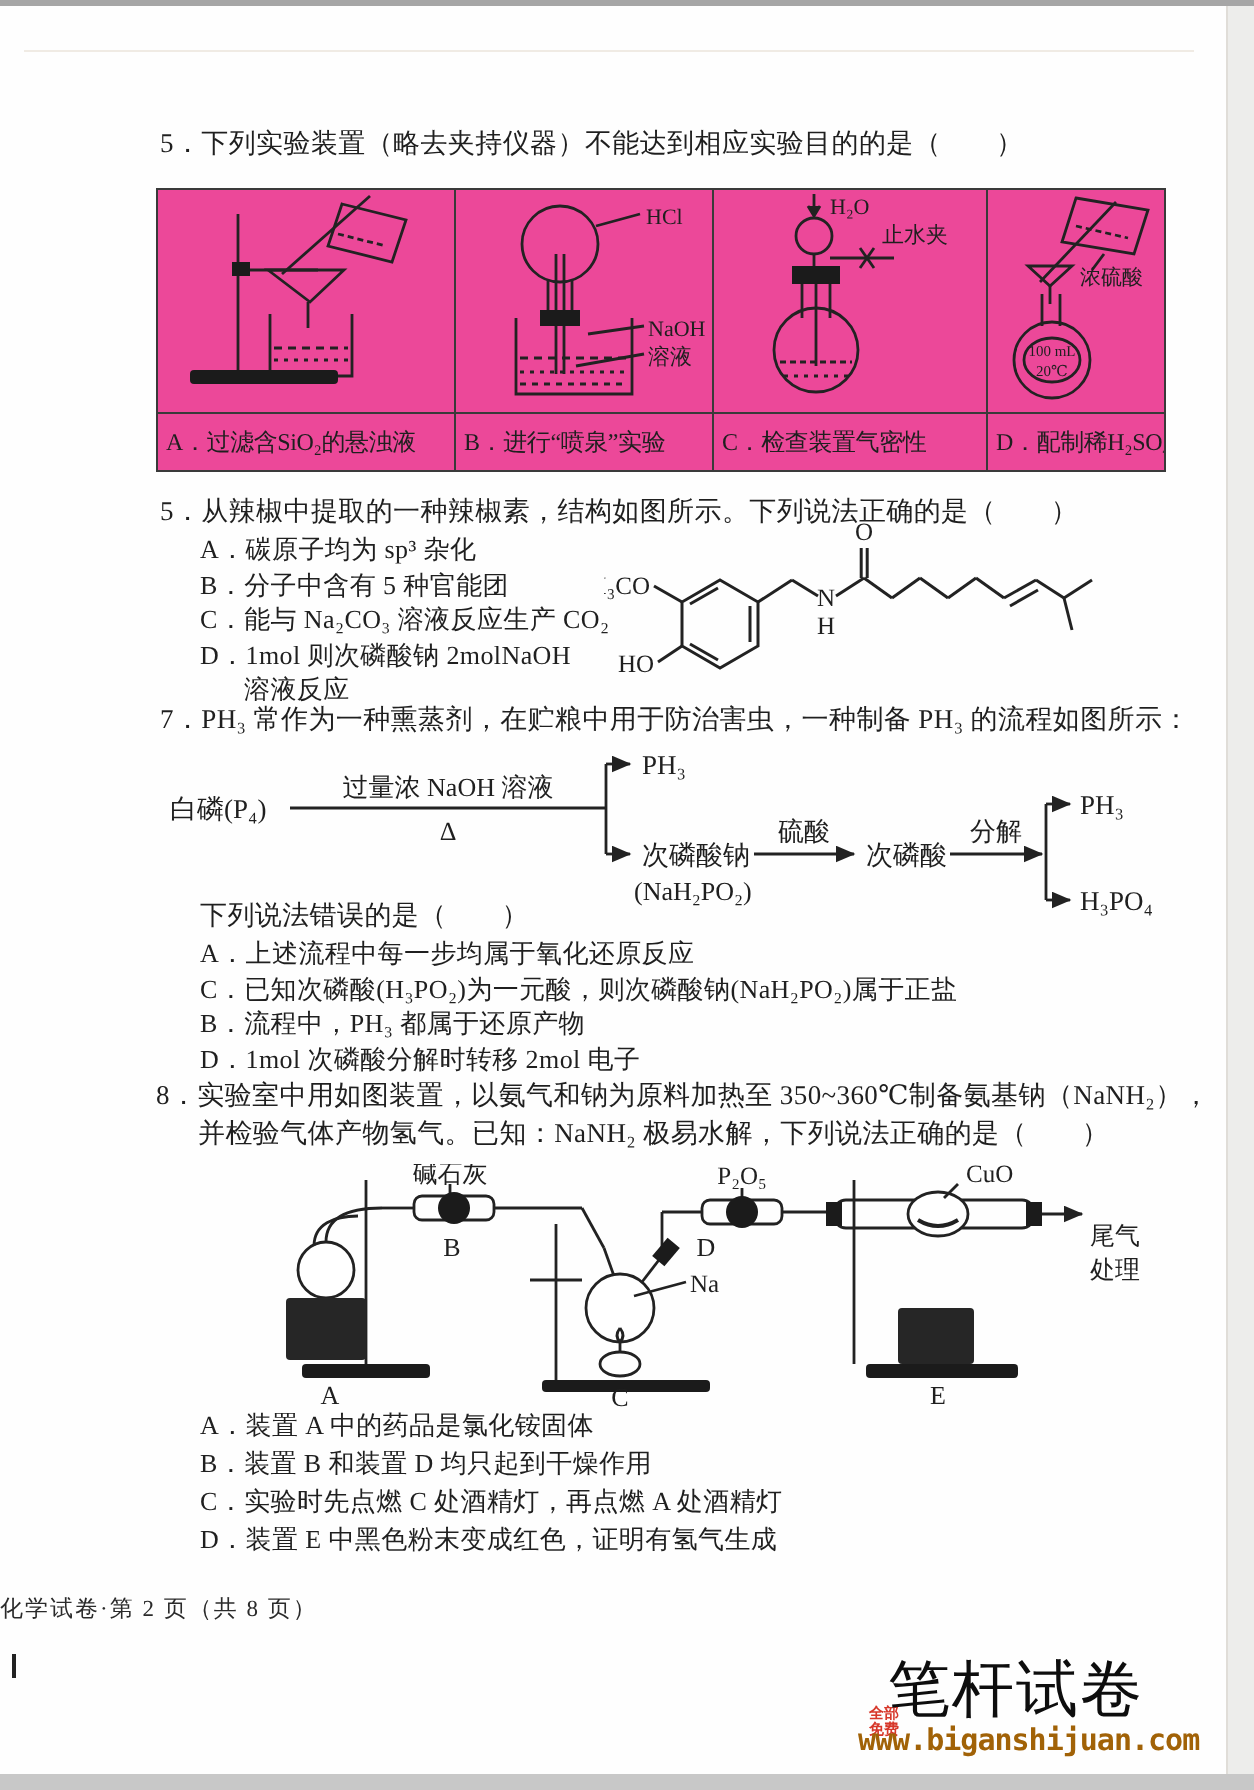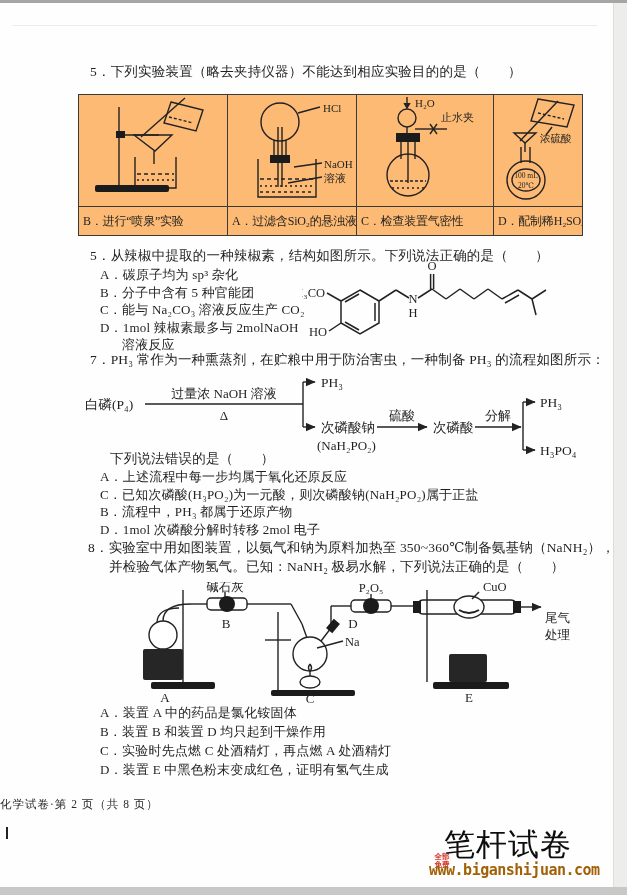--- a/index.html
+++ b/index.html
@@ -2,35 +2,35 @@
 <html><head>
 <meta charset="utf-8">
 <style>
   html,body{margin:0;padding:0;}
   body{
     width:627px;height:895px;position:relative;overflow:hidden;
     background:#fefefe;color:#1f1f1f;
     font-family:"Liberation Serif","DejaVu Serif",serif;
   }
   .abs{position:absolute;}
-  .stem{font-size:13.5px;line-height:19px;letter-spacing:.2px;margin-left:10px;}
+  .stem{font-size:13.5px;line-height:19px;letter-spacing:.2px;}
   .opts{font-size:13px;line-height:17.5px;letter-spacing:.2px;}
   .opts div{white-space:nowrap;}
   
   .edge-top{position:absolute;top:0;left:0;width:627px;height:3px;background:#a6a6a6;}
   .edge-bottom{position:absolute;bottom:0;left:0;width:627px;height:8px;background:#c8c8c8;}
   .edge-right{position:absolute;top:3px;right:0;bottom:8px;width:13px;background:#ededeb;border-left:1px solid #e0ddd8;}
   .scan-line{position:absolute;top:25px;left:12px;width:585px;height:1px;background:#f0ebe4;}
   .left-tick{position:absolute;left:6px;top:827px;width:2px;height:12px;background:#222;}
   
   .q5-table{
     position:absolute;left:78px;top:94px;width:503px;
     border:1.5px solid #3a3a3a;
     display:grid;grid-template-columns:149px 129px 137px 88px;grid-template-rows:111px 29px;
-    background:#fdba74;
+    background:#ec4899;
   }
   .t-img{border-right:1.2px solid #3a3a3a;position:relative;overflow:hidden;}
   .t-img:nth-child(4){border-right:none;}
   .t-lab{
     border-top:1.2px solid #3a3a3a;border-right:1.2px solid #3a3a3a;
     font-size:12px;display:flex;align-items:center;padding-left:4px;
     white-space:nowrap;overflow:hidden;letter-spacing:-.2px;
   }
   .t-lab.last{border-right:none;}
   svg{display:block;}
@@ -142,33 +142,33 @@
         <circle cx="32" cy="85" r="19"></circle>
         <ellipse cx="32" cy="85" rx="14" ry="11"></ellipse>
         <line x1="58" y1="32" x2="52" y2="40"></line>
       </g>
       <text x="46" y="47" font-size="10.5">浓硫酸</text>
       <text x="32" y="83" font-size="7.5" text-anchor="middle">100 mL</text>
       <text x="32" y="93" font-size="7.5" text-anchor="middle">20℃</text>
     </svg>
   </div>
 
+  <div class="t-lab">A．过滤含SiO₂的悬浊液</div>
   <div class="t-lab">B．进行“喷泉”实验</div>
-  <div class="t-lab">A．过滤含SiO₂的悬浊液</div>
   <div class="t-lab">C．检查装置气密性</div>
   <div class="t-lab last">D．配制稀H₂SO₄</div>
 </div>
 
 <div class="abs stem" style="left:80px;top:246px;white-space:nowrap;">5．从辣椒中提取的一种辣椒素，结构如图所示。下列说法正确的是（　　）</div>
 
 <div class="abs opts" style="left:100px;top:266px;">
   <div>A．碳原子均为 sp³ 杂化</div>
   <div>B．分子中含有 5 种官能团</div>
   <div>C．能与 Na₂CO₃ 溶液反应生产 CO₂</div>
-  <div>D．1mol 辣椒素最多与 2molNaOH</div>
+  <div>D．1mol 则次磷酸钠 2molNaOH</div>
   <div style="padding-left:22px;">溶液反应</div>
 </div>
 
 <svg class="abs" style="left:302px;top:256px;" width="272" height="96" viewBox="0 0 272 96">
   <g stroke="#222" stroke-width="1.5" fill="none">
     <polygon points="58,34 77,45 77,67 58,78 39,67 39,45"></polygon>
     <line x1="73" y1="47" x2="73" y2="65"></line>
     <line x1="57" y1="74" x2="43" y2="66"></line>
     <line x1="43" y1="46" x2="57" y2="38"></line>
     <line x1="39" y1="45" x2="25" y2="37"></line>

